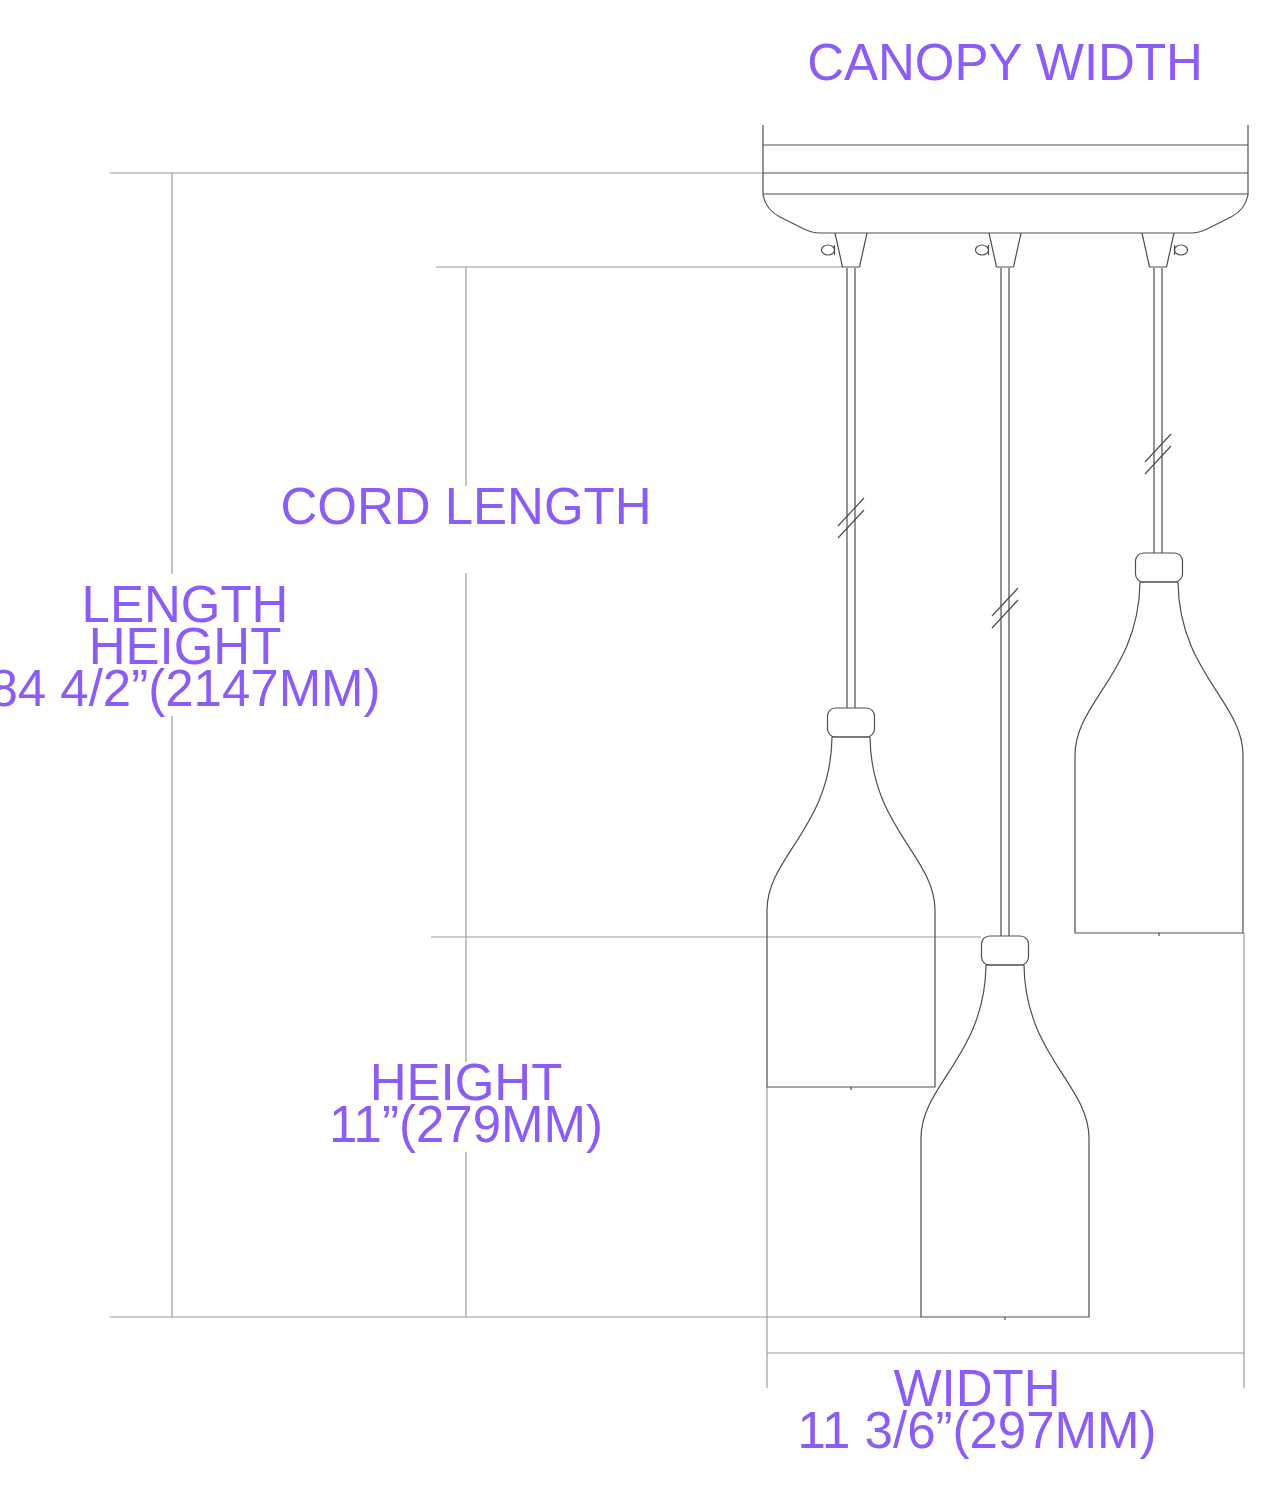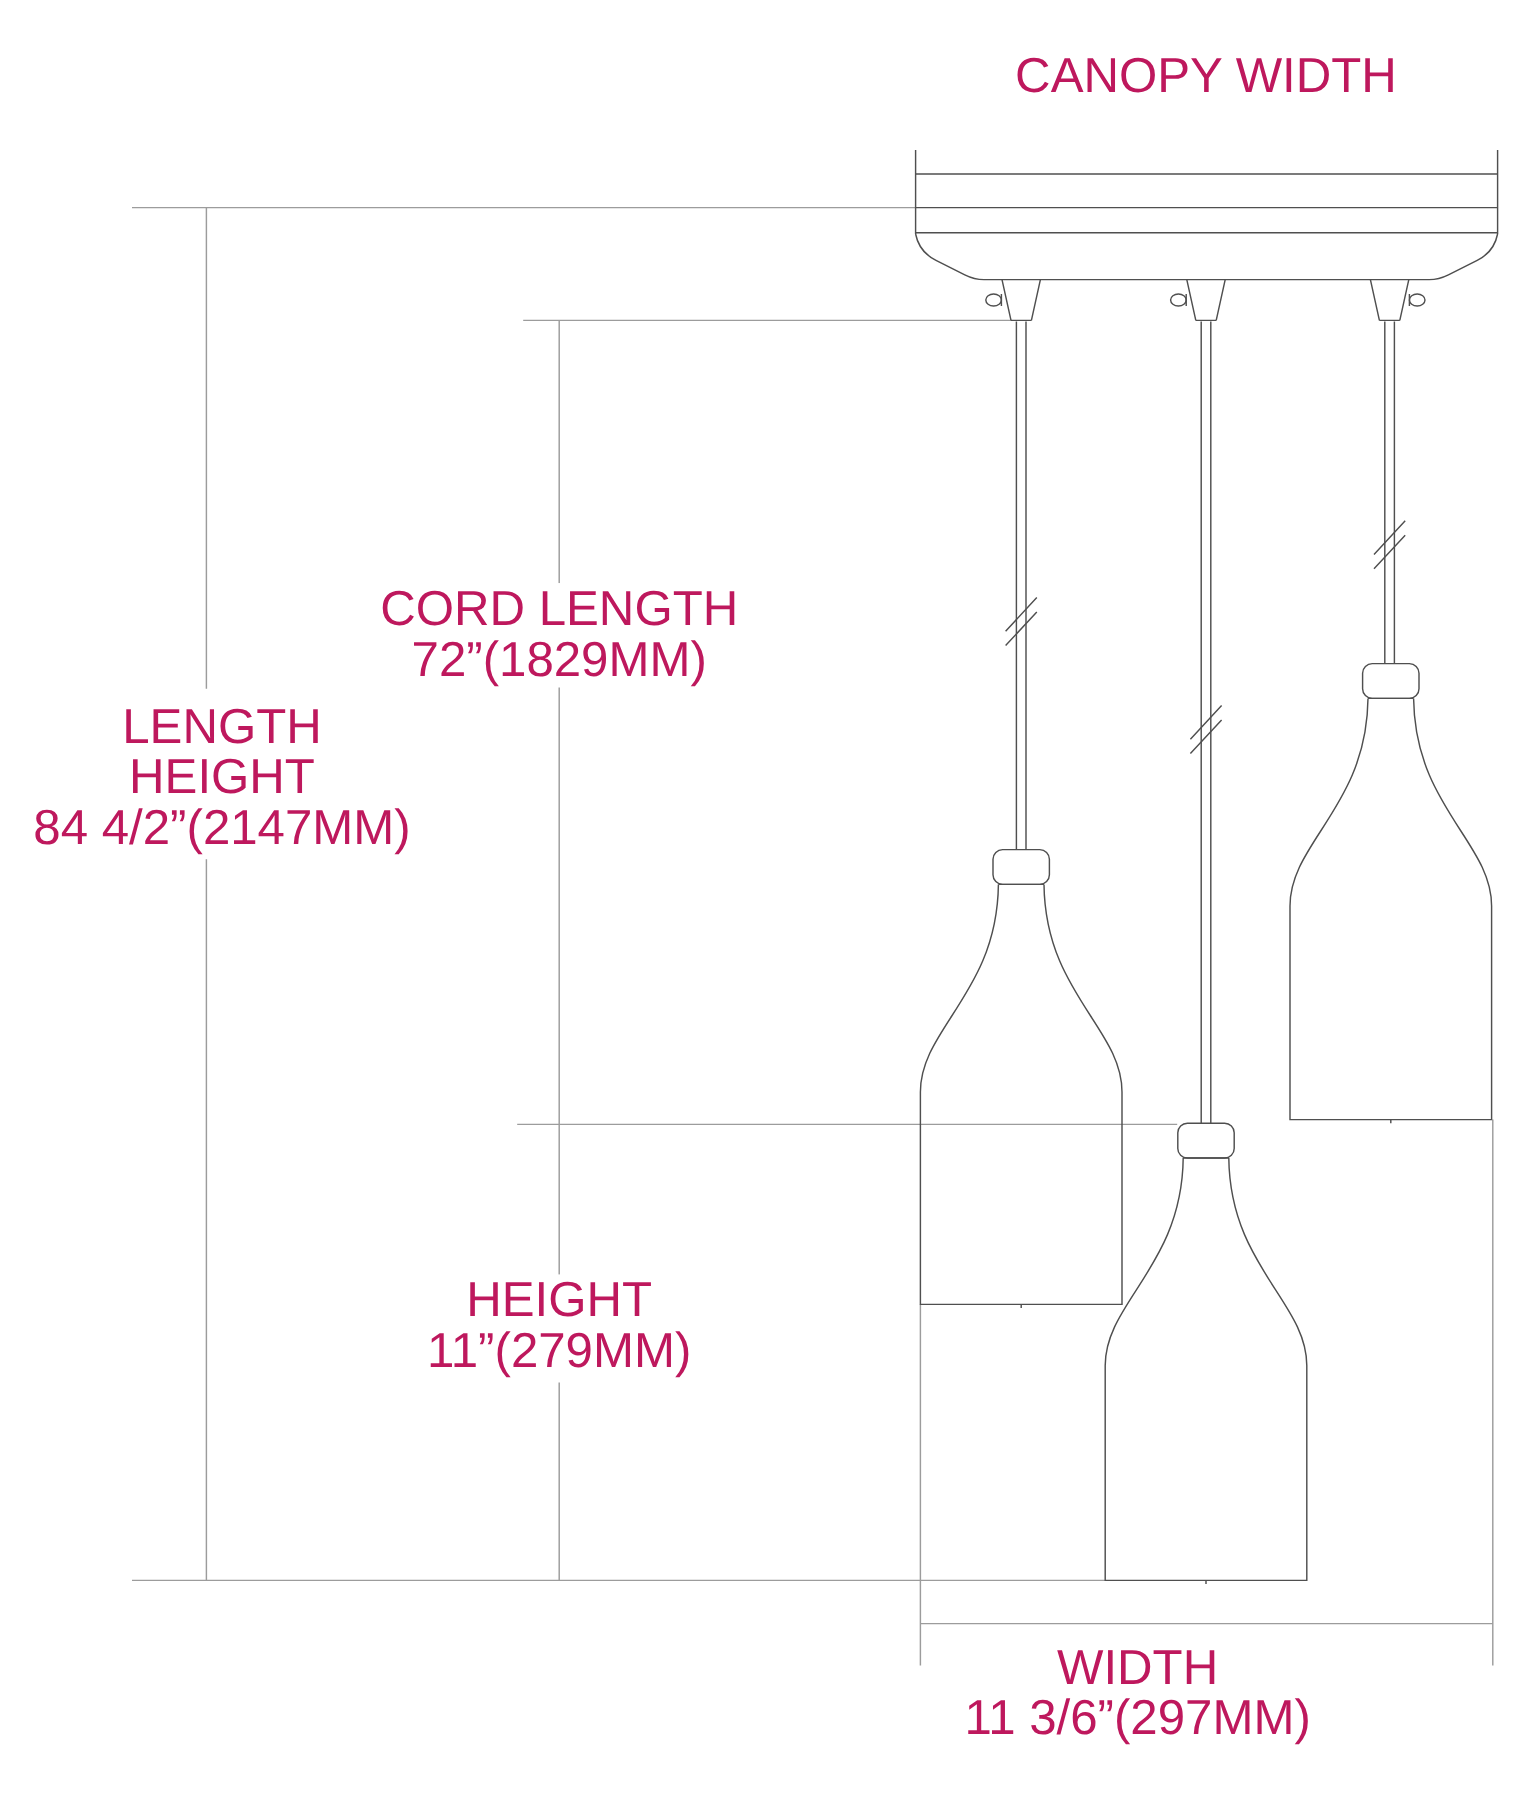--- a/index.html
+++ b/index.html
@@ -9,23 +9,23 @@
     height:1500px;
     background:#ffffff;
     overflow:hidden;
     font-family:"Liberation Sans",sans-serif;
   }
   .drawing-svg{position:absolute;left:0;top:0;}
   .dim-label{
     position:absolute;
     transform:translateX(-50%);
     text-align:center;
-    font-size:41px;
+    font-size:51px;
     line-height:42px;
-    color:#be185d;
+    color:#8b5cf6;
     white-space:nowrap;
     background:#ffffff;
     padding:0 6px;
   }
   .obj{stroke:#4f4f4f;stroke-width:1.2;fill:none;}
   .dim{stroke:#9c9c9c;stroke-width:1.2;fill:none;}
 </style>
 </head>
 <body>
 
@@ -104,32 +104,31 @@
       <path class="obj" d="M1140,582 H1178 M1140,582 C1139,672 1075,702 1075,755 L1075,933 L1243,933 L1243,755 C1243,702 1179,672 1178,582 M1159,933 V936"></path>
     </g>
   </svg>
 
   <div class="dim-label" style="left:1005px; top:42px;">
     <div>CANOPY WIDTH</div>
   </div>
 
   <div class="dim-label" style="left:466px; top:486px;">
     <div>CORD LENGTH</div>
-    <div>72”(1829MM)</div>
   </div>
 
   <div class="dim-label" style="left:185px; top:584px;">
     <div>LENGTH</div>
     <div>HEIGHT</div>
     <div>84 4/2”(2147MM)</div>
   </div>
 
   <div class="dim-label" style="left:466px; top:1062px;">
     <div>HEIGHT</div>
     <div>11”(279MM)</div>
   </div>
 
-  <div class="dim-label" style="left:948px; top:1368px;">
+  <div class="dim-label" style="left:977px; top:1368px;">
     <div>WIDTH</div>
     <div>11 3/6”(297MM)</div>
   </div>
 
 </div>
 
 </body></html>

